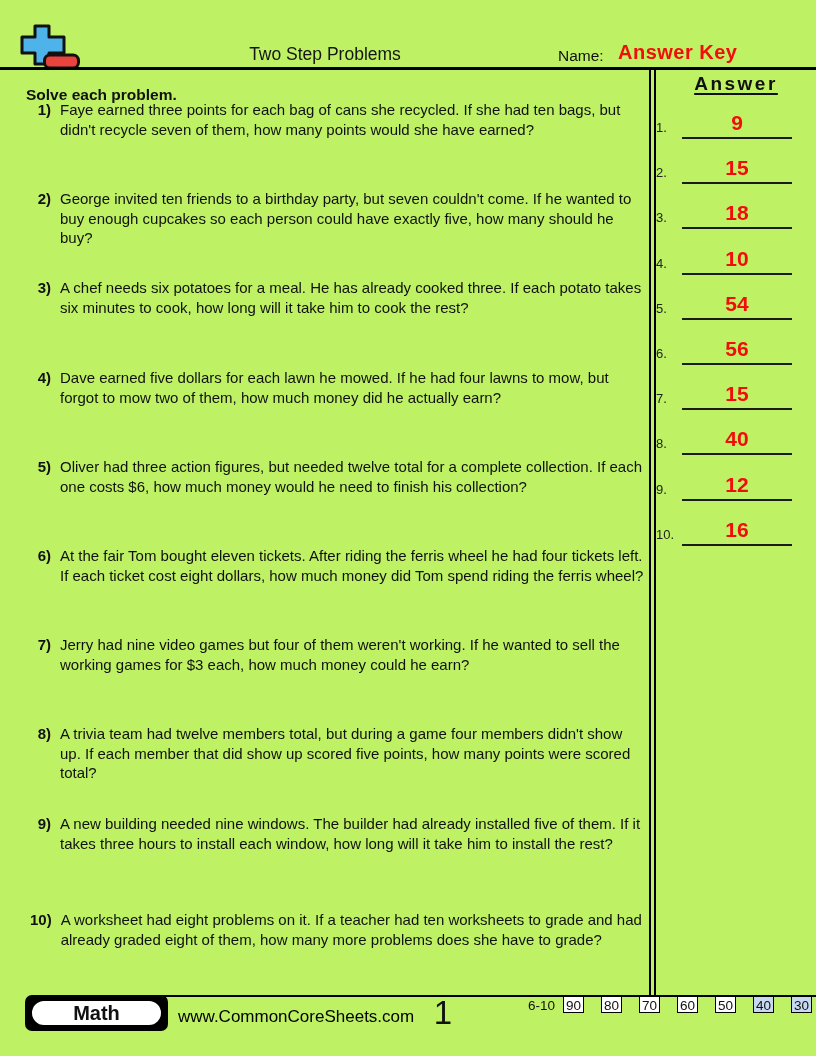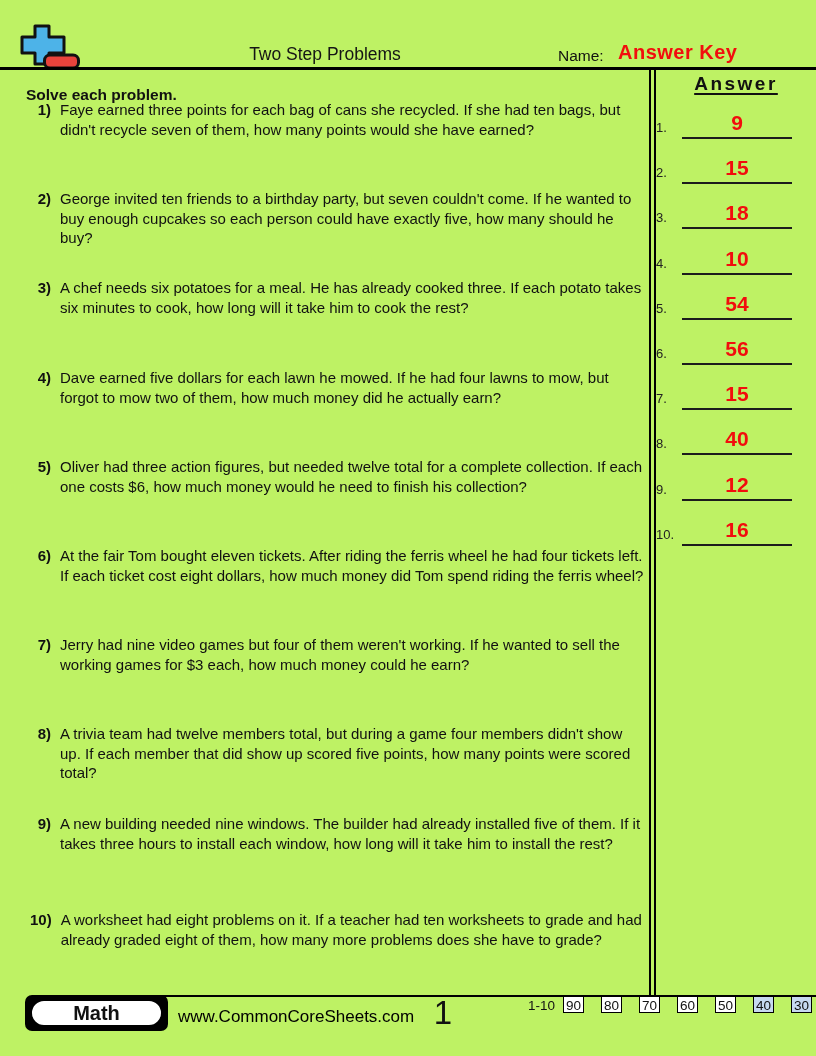--- a/index.html
+++ b/index.html
@@ -186,21 +186,21 @@
     </span>
   </div>
     </div>
 
   <div class="footer-rule"></div>
   <div class="subject-box">
     <div class="subject-pill">Math</div>
   </div>
   <div class="website">www.CommonCoreSheets.com</div>
   <div class="page-number">1</div>
-  <div class="score-label">1-10</div>
+  <div class="score-label">6-10</div>
   <div class="score-table">
       <div class="score-cell">90</div>
       <div class="score-cell">80</div>
       <div class="score-cell">70</div>
       <div class="score-cell">60</div>
       <div class="score-cell">50</div>
       <div class="score-cell hl">40</div>
       <div class="score-cell hl">30</div>
       <div class="score-cell hl">20</div>
       <div class="score-cell hl">10</div>

